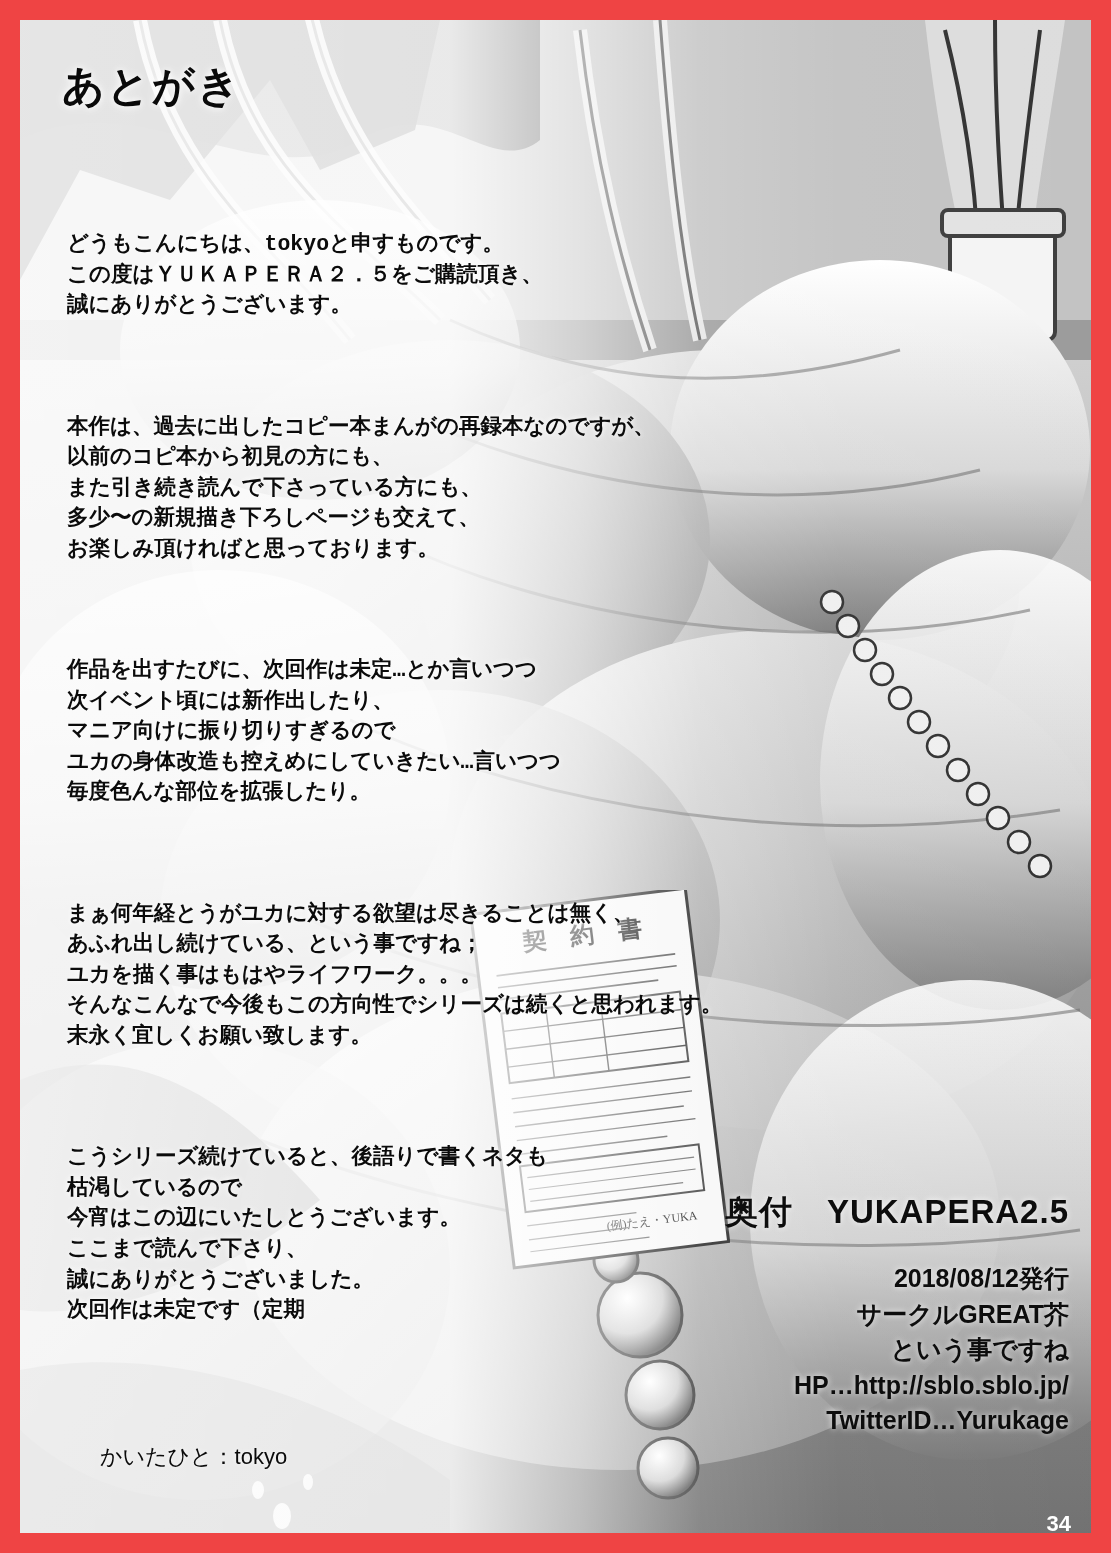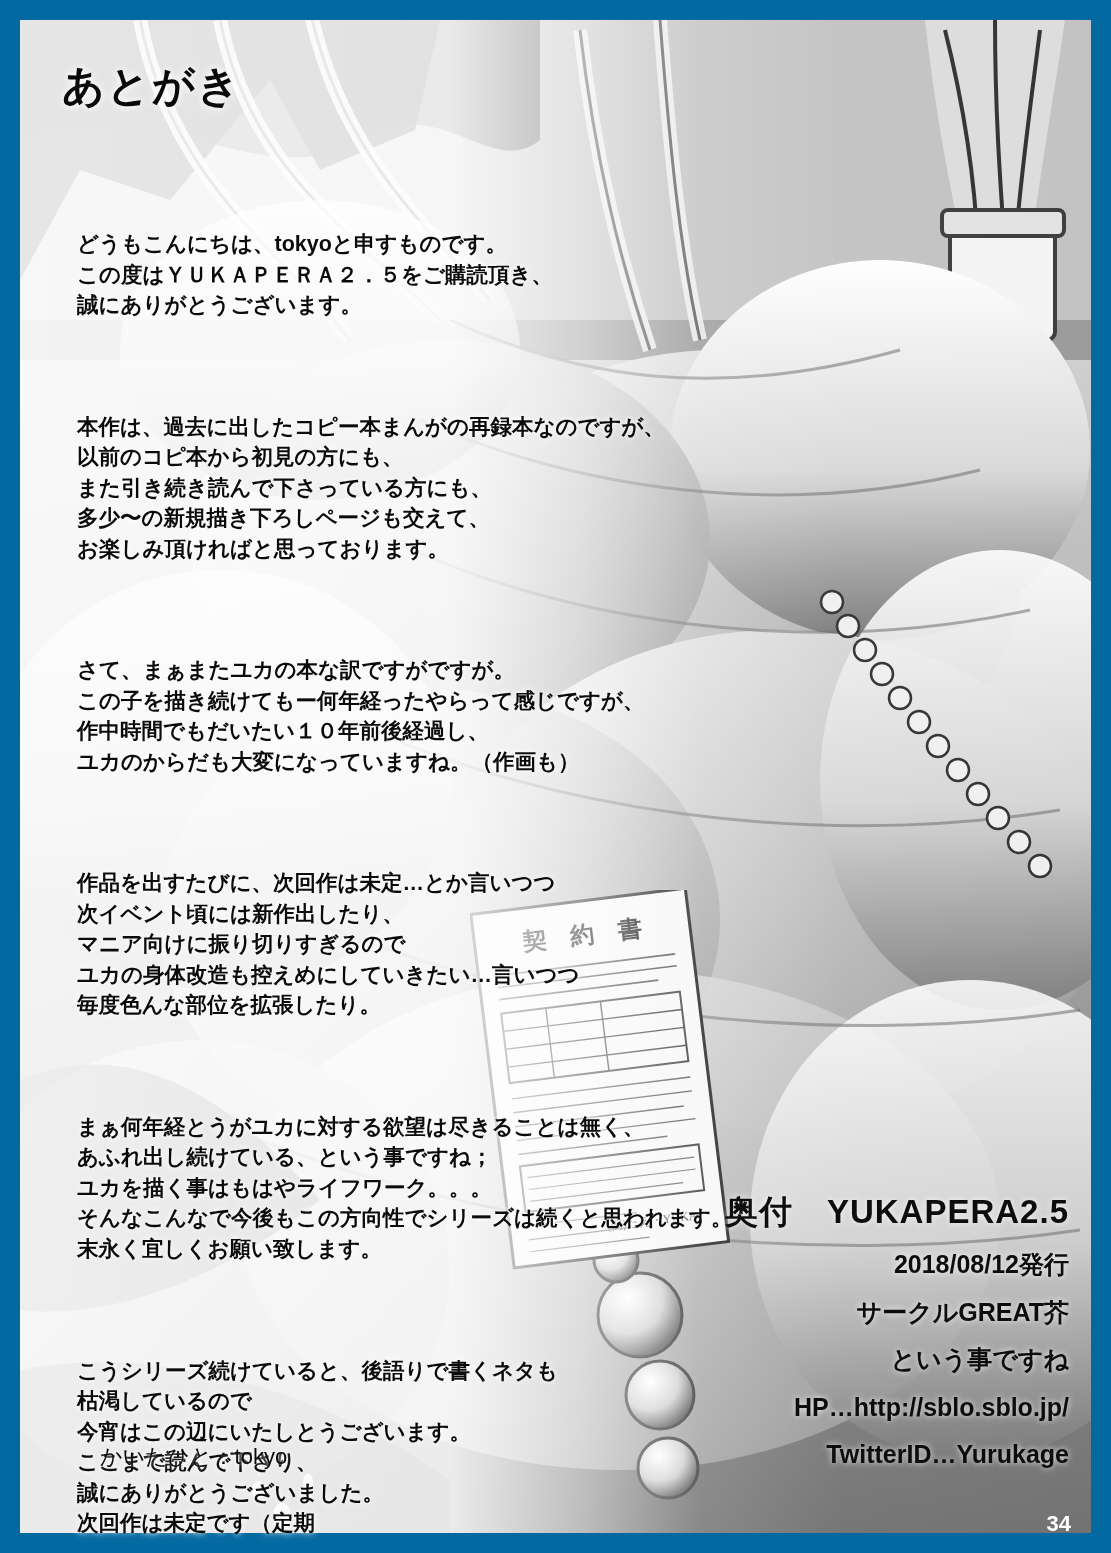--- a/index.html
+++ b/index.html
@@ -10,21 +10,21 @@
   body {
     width: 1111px;
     height: 1553px;
     overflow: hidden;
     font-family: "Liberation Sans", sans-serif;
   }
   .page {
     position: relative;
     width: 1111px;
     height: 1553px;
-    background: #0369a1;
+    background: #ef4444;
     overflow: hidden;
   }
   
   .artwork {
     position: absolute;
     left: 20px;
     top: 20px;
     width: 1071px;
     height: 1513px;
     overflow: hidden;
@@ -71,21 +71,21 @@
     left: 64px;
     top: 168px;
     width: 700px;
     font-size: 21.5px;
     font-weight: bold;
     line-height: 1.42;
     color: #0b0b0b;
     white-space: pre-wrap;
     text-shadow: 0 0 5px rgba(255,255,255,0.9), 0 0 10px rgba(255,255,255,0.7);
   }
-  .para { margin: 0 0 30px 13px; }
+  .para { margin: 0 0 30px 3px; font-family: Liberation Mono, monospace; }
   .para:last-child { margin-bottom: 0; }
   .signature {
     position: absolute;
     left: 100px;
     top: 1442px;
     font-size: 22px;
     font-weight: normal;
     color: #0b0b0b;
     text-shadow: 0 0 5px rgba(255,255,255,0.9);
   }
@@ -96,29 +96,28 @@
     right: 42px;
     top: 1190px;
     width: 420px;
     text-align: right;
     color: #0d0d0d;
   }
   .colophon-title {
     font-size: 33px;
     font-weight: bold;
     letter-spacing: 1px;
-    margin-bottom: 12px;
+    margin-bottom: 26px;
     text-shadow: 0 0 6px rgba(255,255,255,0.85);
   }
   .colophon-line {
     font-size: 25px;
     font-weight: bold;
     line-height: 1.42;
     text-shadow: 0 0 6px rgba(255,255,255,0.85);
-    margin-top: 12px;
   }
   .page-number {
     position: absolute;
     right: 40px;
     bottom: 16px;
     font-size: 22px;
     font-weight: bold;
     color: #ffffff;
     text-align: right;
   }
@@ -292,24 +291,20 @@
 
     <div class="body-text">
       <p class="para">どうもこんにちは、tokyoと申すものです。
 この度はＹＵＫＡＰＥＲＡ２．５をご購読頂き、
 誠にありがとうございます。</p>
       <p class="para">本作は、過去に出したコピー本まんがの再録本なのですが、
 以前のコピ本から初見の方にも、
 また引き続き読んで下さっている方にも、
 多少〜の新規描き下ろしページも交えて、
 お楽しみ頂ければと思っております。</p>
-      <p class="para">さて、まぁまたユカの本な訳ですがですが。
-この子を描き続けてもー何年経ったやらって感じですが、
-作中時間でもだいたい１０年前後経過し、
-ユカのからだも大変になっていますね。（作画も）</p>
       <p class="para">作品を出すたびに、次回作は未定…とか言いつつ
 次イベント頃には新作出したり、
 マニア向けに振り切りすぎるので
 ユカの身体改造も控えめにしていきたい…言いつつ
 毎度色んな部位を拡張したり。</p>
       <p class="para">まぁ何年経とうがユカに対する欲望は尽きることは無く、
 あふれ出し続けている、という事ですね；
 ユカを描く事はもはやライフワーク。。。
 そんなこんなで今後もこの方向性でシリーズは続くと思われます。
 末永く宜しくお願い致します。</p>

